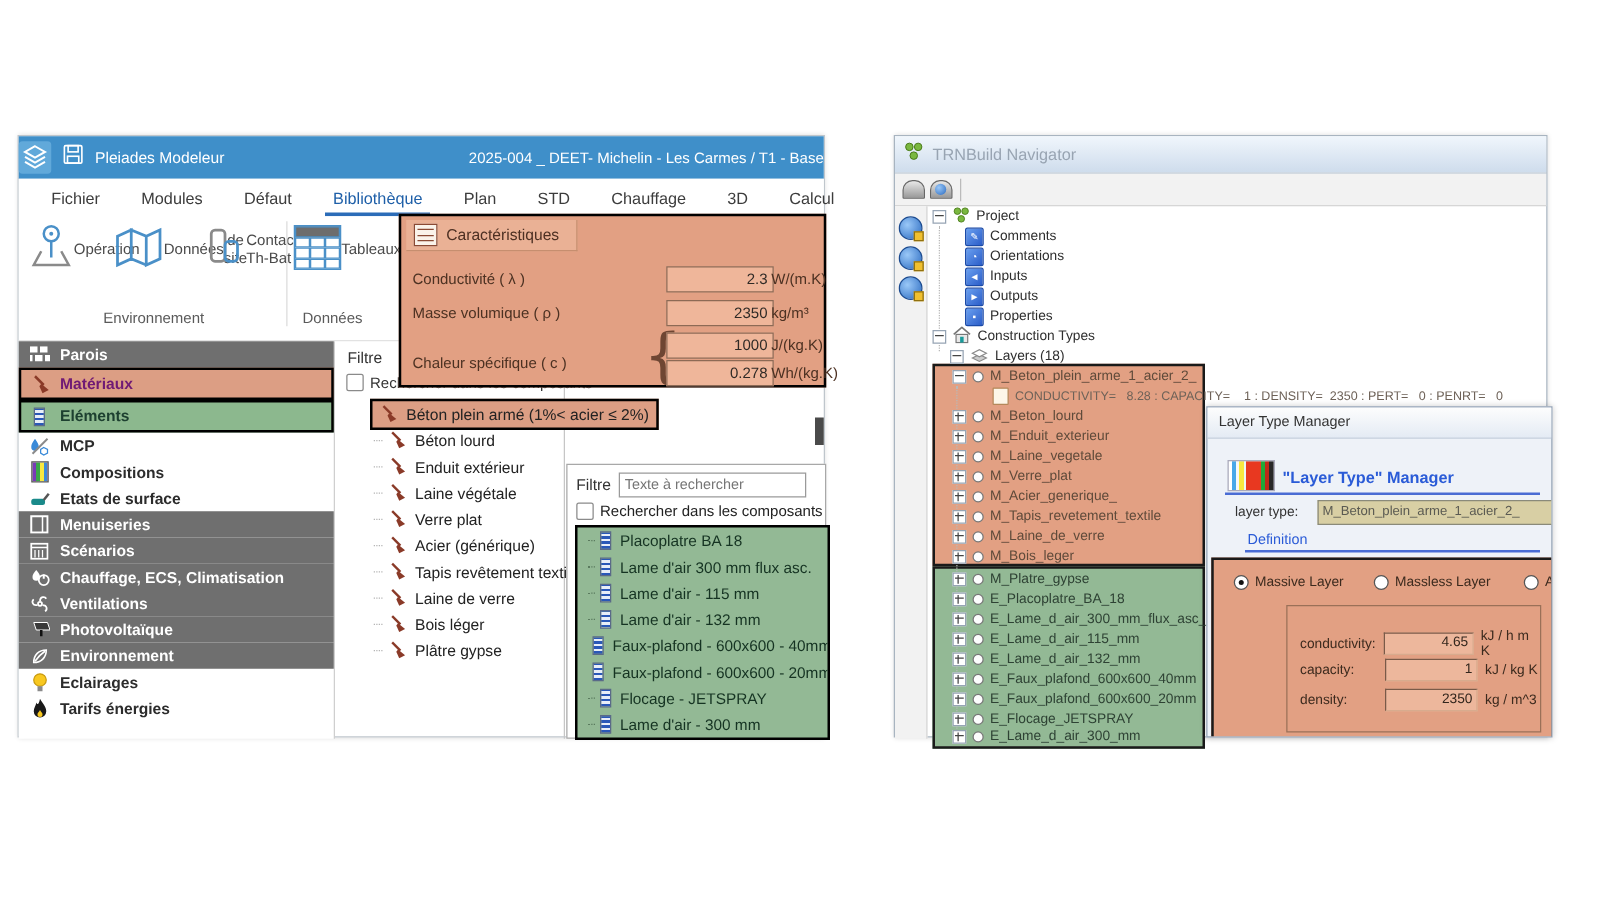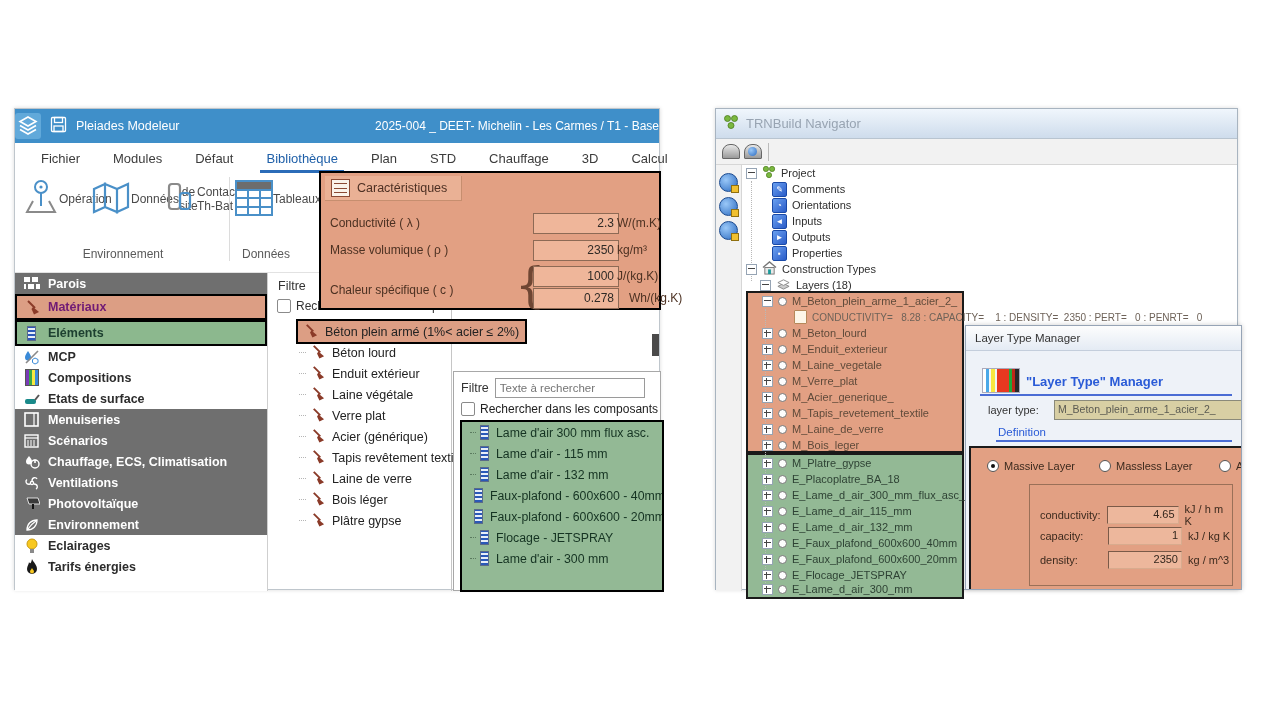--- a/index.html
+++ b/index.html
@@ -423,20 +423,24 @@
       <span>Filtre</span>
       <input class="f2-input" placeholder="Texte à rechercher" style="">
     </div>
     <div class="f2-check">
       <span class="chk"></span>
       <span>Rechercher dans les composants</span>
     </div>
     <div class="greenbox">
       <div class="grow">
           <span class="stripeic"></span>
+          <span>Placoplatre BA 18</span>
+        </div>
+      <div class="grow">
+          <span class="stripeic"></span>
           <span>Lame d'air 300 mm flux asc.</span>
         </div>
       <div class="grow">
           <span class="stripeic"></span>
           <span>Lame d'air - 115 mm</span>
         </div>
       <div class="grow">
           <span class="stripeic"></span>
           <span>Lame d'air - 132 mm</span>
         </div>
@@ -474,21 +478,21 @@
     <div class="cin" style="left:212px;top:40px">2.3</div>
     <div class="cunit" style="left:296px;top:43px">W/(m.K)</div>
     <div class="clabel" style="top:70px">Masse volumique ( ρ )</div>
     <div class="cin" style="left:212px;top:67px">2350</div>
     <div class="cunit" style="left:296px;top:70px">kg/m³</div>
     <div class="clabel" style="top:110px">Chaleur spécifique ( c )</div>
     <div class="cbrace">{</div>
     <div class="cin" style="left:212px;top:93px">1000</div>
     <div class="cunit" style="left:296px;top:96px">J/(kg.K)</div>
     <div class="cin" style="left:212px;top:115px">0.278</div>
-    <div class="cunit" style="left:308px;top:118px">Wh/(kg.K)</div>
+    <div class="cunit" style="left:296px;top:118px">Wh/(kg.K)</div>
   </div>
 </div>
 
 <div class="abs trnw">
   <div class="abs trn-title">
     <span><svg width="16" height="16" viewBox="0 0 16 16">
           <g stroke="#4a7a1a" stroke-width="0.8" fill="#7ab840">
             <circle cx="4.5" cy="4.5" r="3"></circle>
             <circle cx="11.5" cy="4.5" r="3"></circle>
             <circle cx="8" cy="11.5" r="3"></circle>

